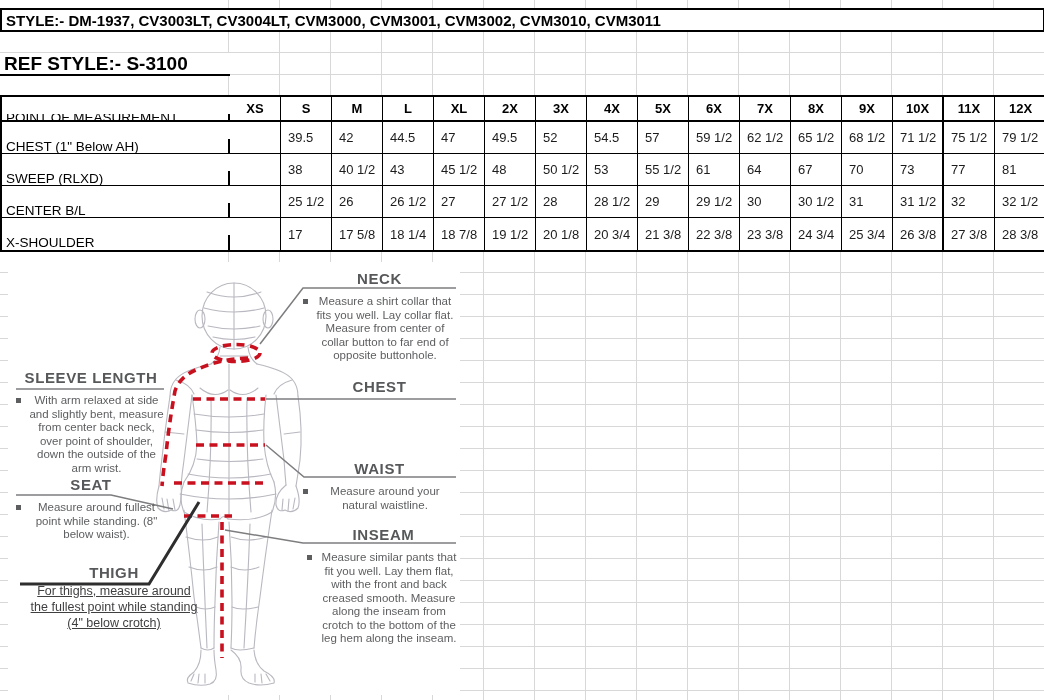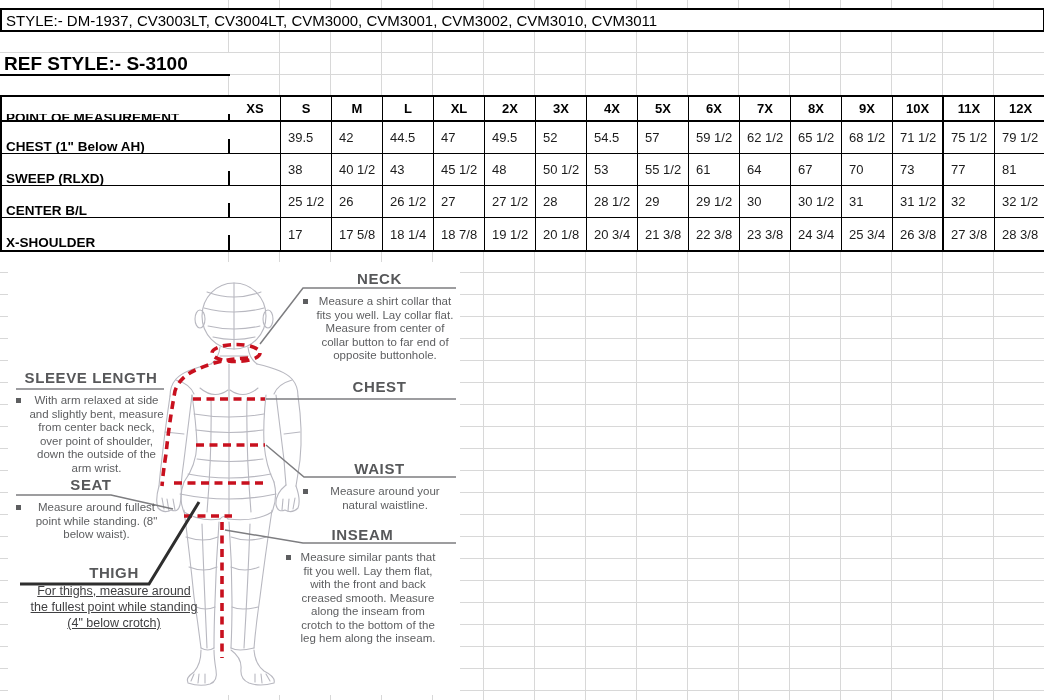--- a/index.html
+++ b/index.html
@@ -8,34 +8,34 @@
   
   .hgrid{position:absolute;inset:0;z-index:0;
     background-image:linear-gradient(to bottom,#d8d8d8 0 1px,transparent 1px);
     background-size:100% 22px;background-position:0 8px;}
   .vgrid{position:absolute;left:228px;top:0;right:0;bottom:0;z-index:0;
     background-image:linear-gradient(to right,#d8d8d8 0 1px,transparent 1px);
     background-size:51px 100%;}
   
   .title-cell{position:absolute;left:0;top:8px;width:1037px;height:20px;z-index:2;
     background:#fff;border:2px solid #000;display:flex;align-items:center;
-    padding-left:4px;font-weight:400;font-size:15px;color:#000;white-space:nowrap;}
+    padding-left:4px;font-weight:700;font-size:15px;color:#000;white-space:nowrap;}
   .ref-cell{position:absolute;left:0;top:53px;width:226px;height:21px;z-index:2;
     background:#fff;border-bottom:2px solid #000;display:flex;align-items:center;
     padding-left:4px;font-weight:700;font-size:19px;color:#000;white-space:nowrap;}
   
   .size-table{position:absolute;left:0;top:95px;z-index:2;background:#fff;
     border:2px solid #000;display:grid;
     grid-template-columns:228px repeat(16,51px);
     grid-template-rows:25px repeat(4,32px);}
   .cell{border-right:1px solid #000;border-bottom:1px solid #000;background:#fff;
     display:flex;align-items:center;font-size:13px;color:#1c1c1c;padding:0 7px;
     white-space:nowrap;overflow:hidden;box-sizing:border-box;}
   .th{justify-content:center;font-weight:700;font-size:13px;color:#000;border-bottom-width:2px;padding:0;}
-  .lab{font-weight:700;font-size:13.5px;color:#000;padding:0 4px;margin-top:17px;}
+  .lab{font-weight:400;font-size:13.5px;color:#000;padding:0 4px;margin-top:17px;}
   .lab-head{justify-content:flex-start;padding:0 4px;}
   .labcol{border-right-width:2px;}
   .thickright{border-right-width:2px;}
   .lastcol{border-right:none;}
   .lastrow{border-bottom:none;text-align:center;}
   
   .diagram{position:absolute;left:8px;top:262px;width:452px;height:433px;z-index:2;background:#fff;}
   .diagram svg{position:absolute;inset:0;}
   .m-sec{position:absolute;z-index:3;text-align:center;}
   .m-head{font-weight:700;font-size:15px;line-height:17px;color:#57585a;letter-spacing:.6px;}
@@ -246,21 +246,21 @@
     <div class="m-sec" style="left:295px;top:116px;width:153px">
       <div class="m-head">CHEST</div>
     </div>
     <div class="m-sec" style="left:295px;top:198px;width:153px">
       <div class="m-head">WAIST</div>
       <div class="m-body">
           <span class="sq"></span>
         <span class="txt">Measure around your natural waistline.</span>
         </div>
     </div>
-    <div class="m-sec" style="left:278px;top:264px;width:153px">
+    <div class="m-sec" style="left:299px;top:264px;width:153px">
       <div class="m-head">INSEAM</div>
       <div class="m-body">
           <span class="sq"></span>
         <span class="txt">Measure similar pants that fit you well. Lay them flat, with the front and back creased smooth. Measure along the inseam from crotch to the bottom of the leg hem along the inseam.</span>
         </div>
     </div>
     <div class="m-sec" style="left:8px;top:107px;width:150px">
       <div class="m-head">SLEEVE LENGTH</div>
       <div class="m-body">
           <span class="sq"></span>

